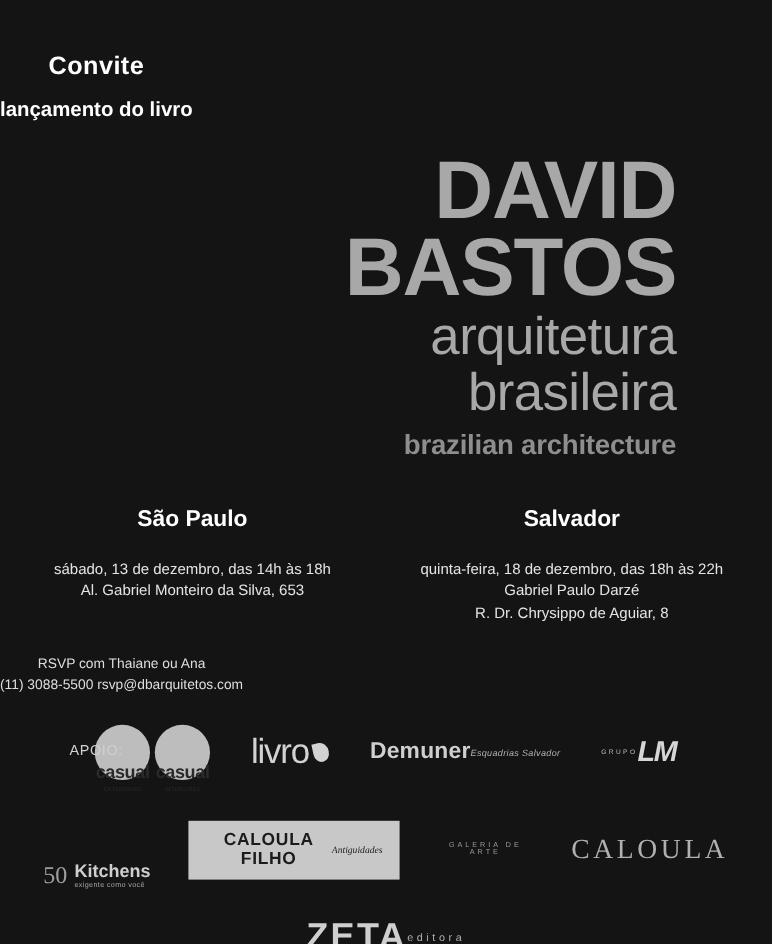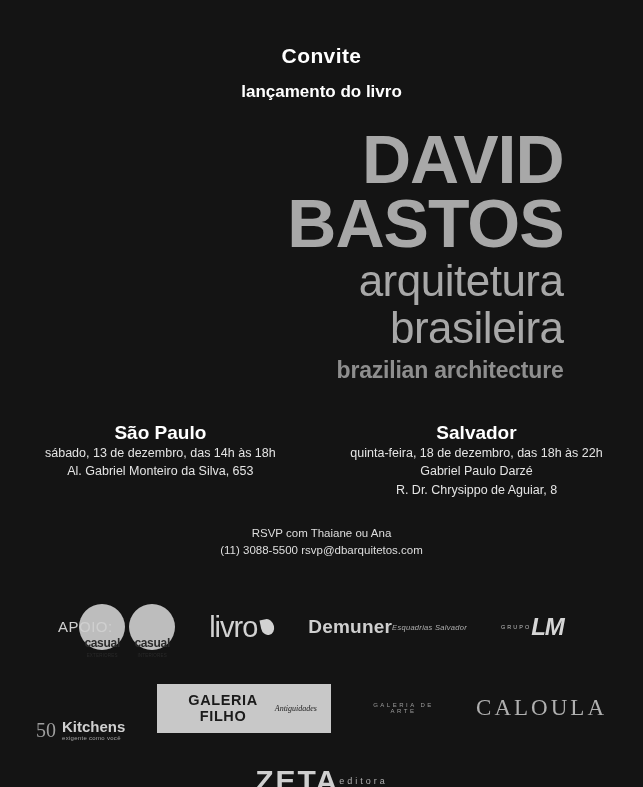--- a/index.html
+++ b/index.html
@@ -16,21 +16,21 @@
     position: relative;
   }
   .invite {
     width: 643px;
     height: 787px;
     background: #141414;
     position: relative;
     box-sizing: border-box;
     display: flex;
     flex-direction: column;
-    align-items: center;
+    align-items: flex-start;
   }
 
   
   .header {
     margin-top: 44px;
     text-align: center;
   }
   .header .line1 {
     font-size: 21px;
     font-weight: bold;
@@ -92,21 +92,21 @@
     gap: 70px;
   }
   .city {
     text-align: center;
     min-width: 240px;
   }
   .city .city-name {
     font-size: 19px;
     font-weight: bold;
     color: #ffffff;
-    margin-bottom: 0;
+    margin-bottom: 21px;
   }
   .city .city-line {
     font-size: 12.5px;
     color: #e4e4e4;
     line-height: 1.45;
   }
 
   
   .rsvp {
     margin-top: 26px;
@@ -121,21 +121,21 @@
     position: absolute;
     left: 0;
     right: 0;
     top: 596px;
     padding: 0 36px;
   }
   .apoio-label {
     position: absolute;
     left: 58px;
     top: 22px;
-    font-size: 15px;
+    font-size: 12px;
     color: #cfcfcf;
     letter-spacing: 0.5px;
   }
   .sp-row {
     display: flex;
     align-items: center;
     justify-content: center;
     gap: 34px;
   }
   .sp-row.r1 { margin-top: 8px; }
@@ -145,21 +145,21 @@
   .logo { color: #b9b9b9; display: flex; align-items: center; justify-content: center; }
 
   
   .casual-pair { display: flex; gap: 4px; }
   .casual-circle {
     width: 46px; height: 46px; border-radius: 50%;
     background: #bdbdbd; color: #2a2a2a;
     display: flex; flex-direction: column;
     align-items: center; justify-content: center;
   }
-  .casual-circle .c-main { font-size: 12px; font-weight: bold; letter-spacing: -0.3px; margin-top: 40px; }
+  .casual-circle .c-main { font-size: 15px; font-weight: bold; letter-spacing: -0.3px; margin-top: 40px; }
   .casual-circle .c-sub { font-size: 4.5px; margin-top: 3px; letter-spacing: 0.2px; }
 
   
   .deca { display: flex; align-items: center; gap: 4px; }
   .deca .d-text { font-size: 29px; color: #d2d2d2; letter-spacing: -1px; font-weight: normal; }
   .deca .d-drop {
     width: 13px; height: 16px; background: #d2d2d2;
     border-radius: 0 60% 55% 55%;
     transform: rotate(-12deg);
   }
@@ -277,21 +277,21 @@
     <div class="sp-row r2">
       <div class="logo kitchens">
         <div class="k-mark">50</div>
         <div class="k-text">
           <div class="k-name">Kitchens</div>
           <div class="k-tag">exigente como você</div>
         </div>
       </div>
 
       <div class="logo caloula">
-        <div class="cl-name">GALERIA FILHO</div>
+        <div class="cl-name">CALOULA FILHO</div>
         <div class="cl-sub">Antiguidades</div>
       </div>
 
       <div class="logo darze">
         <div class="pd-rule"></div>
         <div class="pd-sub">GALERIA DE ARTE</div>
       </div>
 
       <div class="logo ornare">CALOULA</div>
     </div>

